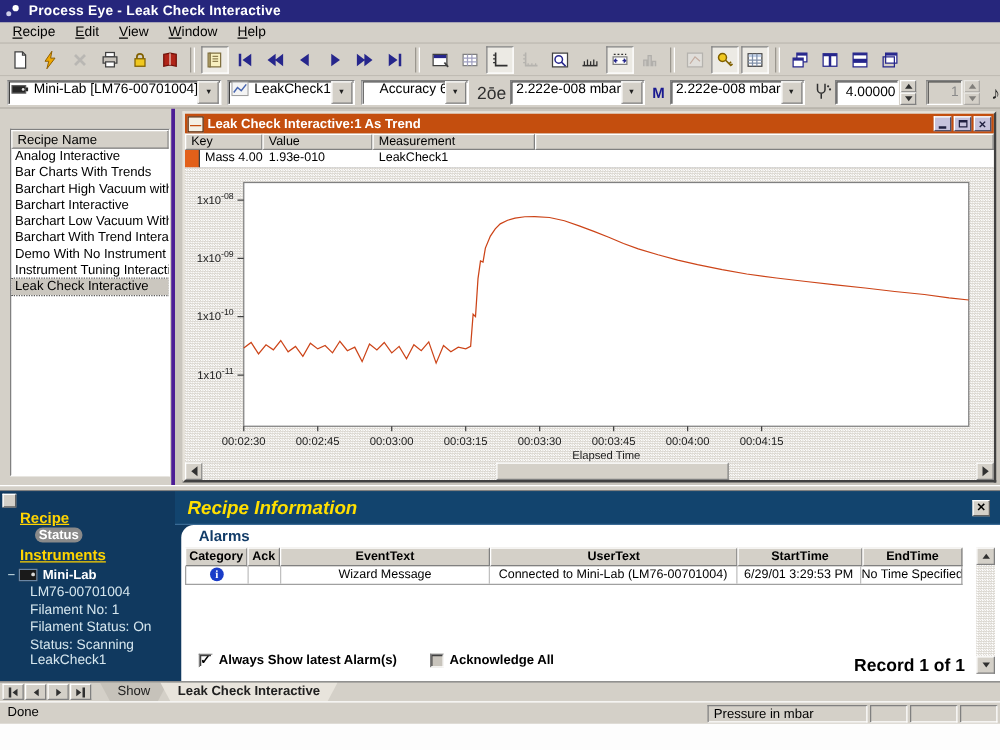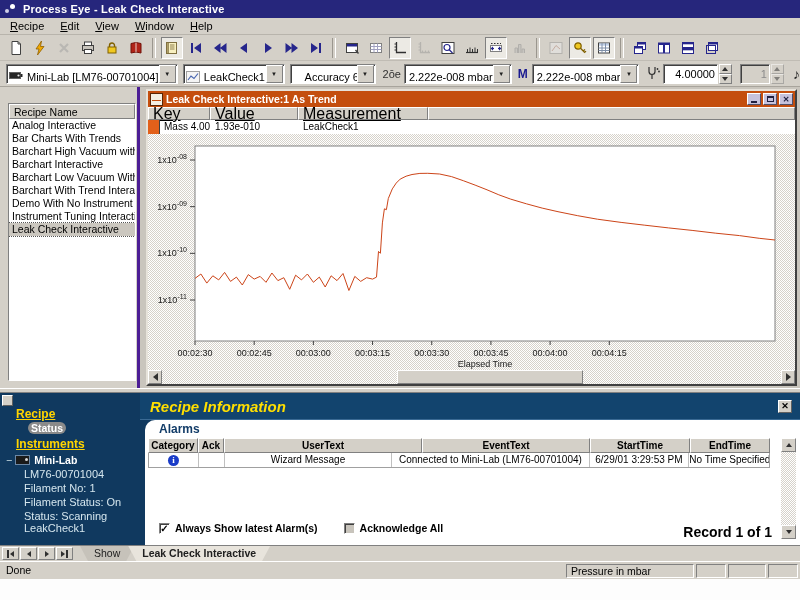--- a/index.html
+++ b/index.html
@@ -27,34 +27,34 @@
   .toolbar{position:absolute;left:0;width:800px;display:flex;align-items:center;background:#d4d0c8;box-sizing:border-box;}
   .tb1{top:35px;height:26px;padding-left:4px;border-bottom:1px solid #c0bcb4;}
   .tb2{top:61px;height:26px;padding-left:6px;border-bottom:1px solid #a8a49c;}
   .tbtn{width:22px;height:22px;display:flex;align-items:center;justify-content:center;margin:0 1px;
         border:1px solid transparent;box-sizing:border-box;}
   .tbtn.pressed{border-color:#808080 #ffffff #ffffff #808080;background:#eceae4;}
   .tbtn.disabled{opacity:.45;}
   .tb-sep{width:2px;height:20px;margin:0 4px;border-left:1px solid #9a968e;border-right:1px solid #ffffff;}
 
   .combo{height:20px;background:#fff;border:1px solid;border-color:#808080 #ffffff #ffffff #808080;
-         box-shadow:inset 1px 1px 0 #404040;display:flex;align-items:flex-end;box-sizing:border-box;margin-right:5px;}
+         box-shadow:inset 1px 1px 0 #404040;display:flex;align-items:flex-start;box-sizing:border-box;margin-right:5px;}
   .combo .cicon{width:18px;display:flex;justify-content:center;align-items:center;}
   .combo .cval{flex:1;padding-left:2px;white-space:nowrap;overflow:hidden;font-size:11px;}
   .combo .cbtn{width:15px;height:16px;margin-right:1px;background:#d4d0c8;display:flex;align-items:center;justify-content:center;
                border:1px solid;border-color:#ffffff #808080 #808080 #ffffff;font-size:6px;color:#202020;}
   .mlabel{font-weight:bold;color:#1a1a90;margin:0 4px 0 1px;font-size:12px;}
   .spinbox{height:20px;background:#fff;border:1px solid;border-color:#808080 #fff #fff #808080;box-shadow:inset 1px 1px 0 #404040;
            display:flex;align-items:center;box-sizing:border-box;}
   .spinbox .sval{flex:1;text-align:right;padding-right:2px;}
   .spinbox.disabled{background:#d4d0c8;color:#808080;}
   .spincol{display:flex;flex-direction:column;margin-left:1px;}
   .spincol .sb{width:13px;height:10px;background:#d4d0c8;border:1px solid;border-color:#fff #808080 #808080 #fff;
                display:flex;align-items:center;justify-content:center;box-sizing:border-box;}
-  .glyph-ico{font-size:11px;color:#303030;}
+  .glyph-ico{font-size:14px;color:#303030;}
 
   
   .tri-l{width:0;height:0;border:4px solid transparent;border-right:5px solid #303030;border-left:0;}
   .tri-r{width:0;height:0;border:4px solid transparent;border-left:5px solid #303030;border-right:0;}
   .tri-u{width:0;height:0;border:3px solid transparent;border-bottom:4px solid #303030;border-top:0;}
   .tri-d{width:0;height:0;border:3px solid transparent;border-top:4px solid #303030;border-bottom:0;}
   .tri-sm-l{width:0;height:0;border:3px solid transparent;border-right:4px solid #303030;border-left:0;}
   .tri-sm-r{width:0;height:0;border:3px solid transparent;border-left:4px solid #303030;border-right:0;}
   .endbar{width:2px;height:8px;background:#303030;}
 
@@ -75,21 +75,21 @@
   .trend-doc-icon i{position:absolute;left:1px;right:1px;top:6px;border-top:1px solid #c44e0e;}
   .trend-title{color:#ffffff;font-weight:bold;font-size:10.5px;flex:1;white-space:nowrap;overflow:hidden;}
   .winbtn{width:14px;height:12px;margin-left:2px;background:#c6c2dc;border:1px solid;border-color:#ffffff #50506a #50506a #ffffff;
           display:flex;align-items:center;justify-content:center;font-size:8px;font-weight:bold;color:#202040;box-sizing:border-box;}
   .winbtn .minbar{width:6px;height:2px;background:#202040;margin-top:6px;}
   .winbtn .maxbox{width:7px;height:6px;border:1px solid #202040;border-top:2px solid #202040;box-sizing:border-box;}
 
   .legend{height:27px;background:#d4d0c8;}
   .legend-head{display:flex;height:13px;}
   .legend-head .hc{background:#d4d0c8;border:1px solid;border-color:#ffffff #808080 #808080 #ffffff;
-                   font-size:16px;padding:0 0 0 4px;box-sizing:border-box;line-height:11px;text-decoration:underline;}
+                   font-size:10px;padding:0 0 0 4px;box-sizing:border-box;line-height:11px;}
   .legend-row{display:flex;height:14px;background:#ffffff;border-bottom:1px solid #808080;}
   .legend-row .rc{font-size:10px;line-height:13px;padding-left:4px;box-sizing:border-box;}
   .swatch{width:11px;height:14px;border-right:1px solid #404040;}
 
   .chart-region{position:relative;width:647px;height:236px;}
   .chart-region svg{position:absolute;left:0;top:0;}
 
   .sb-h{position:absolute;left:0;bottom:0;width:647px;height:14px;display:flex;align-items:center;}
   .sb-btn{width:14px;height:14px;background:#d4d0c8;border:1px solid;border-color:#ffffff #808080 #808080 #ffffff;
           display:flex;align-items:center;justify-content:center;box-sizing:border-box;flex:none;}
@@ -548,22 +548,22 @@
       <span class="info-title">Recipe Information</span>
       <span class="close-btn">✕</span>
     </div>
     <div class="info-body">
       <div class="info-content">
         <div class="alarms-title">Alarms</div>
         <div class="alarm-table">
           <div class="at-head">
             <span class="hc" style="width:50px">Category</span>
             <span class="hc" style="width:26px">Ack</span>
+            <span class="hc" style="width:168px">EventText</span>
             <span class="hc" style="width:198px">UserText</span>
-            <span class="hc" style="width:168px">EventText</span>
             <span class="hc" style="width:100px">StartTime</span>
             <span class="hc" style="width:80px">EndTime</span>
           </div>
           <div class="at-row">
             <span class="rc" style="width:50px"><span class="info-circle">i</span></span>
             <span class="rc" style="width:26px"></span>
             <span class="rc" style="width:168px">Wizard Message</span>
             <span class="rc" style="width:198px">Connected to Mini-Lab (LM76-00701004)</span>
             <span class="rc" style="width:100px">6/29/01 3:29:53 PM</span>
             <span class="rc" style="width:80px;border-right:none">No Time Specified</span>

